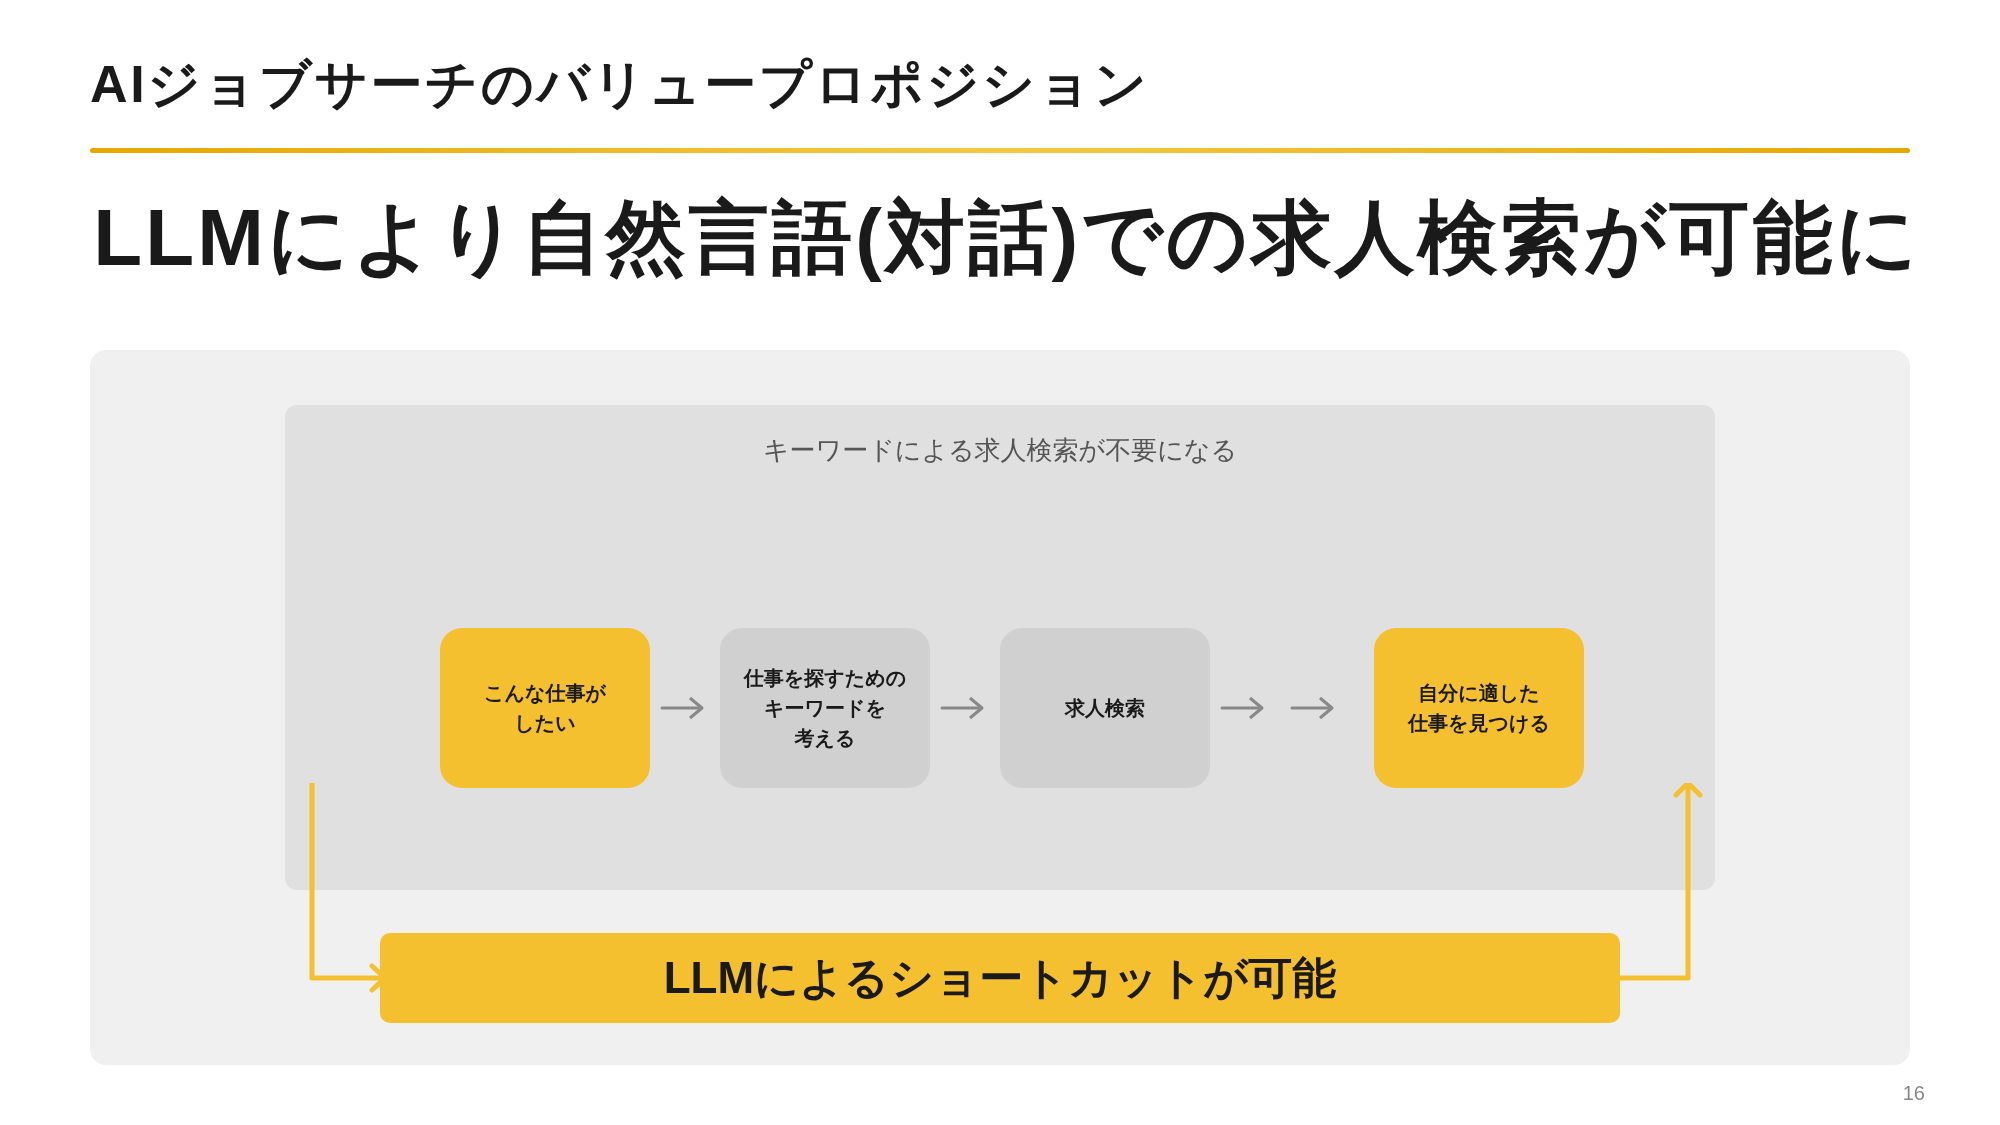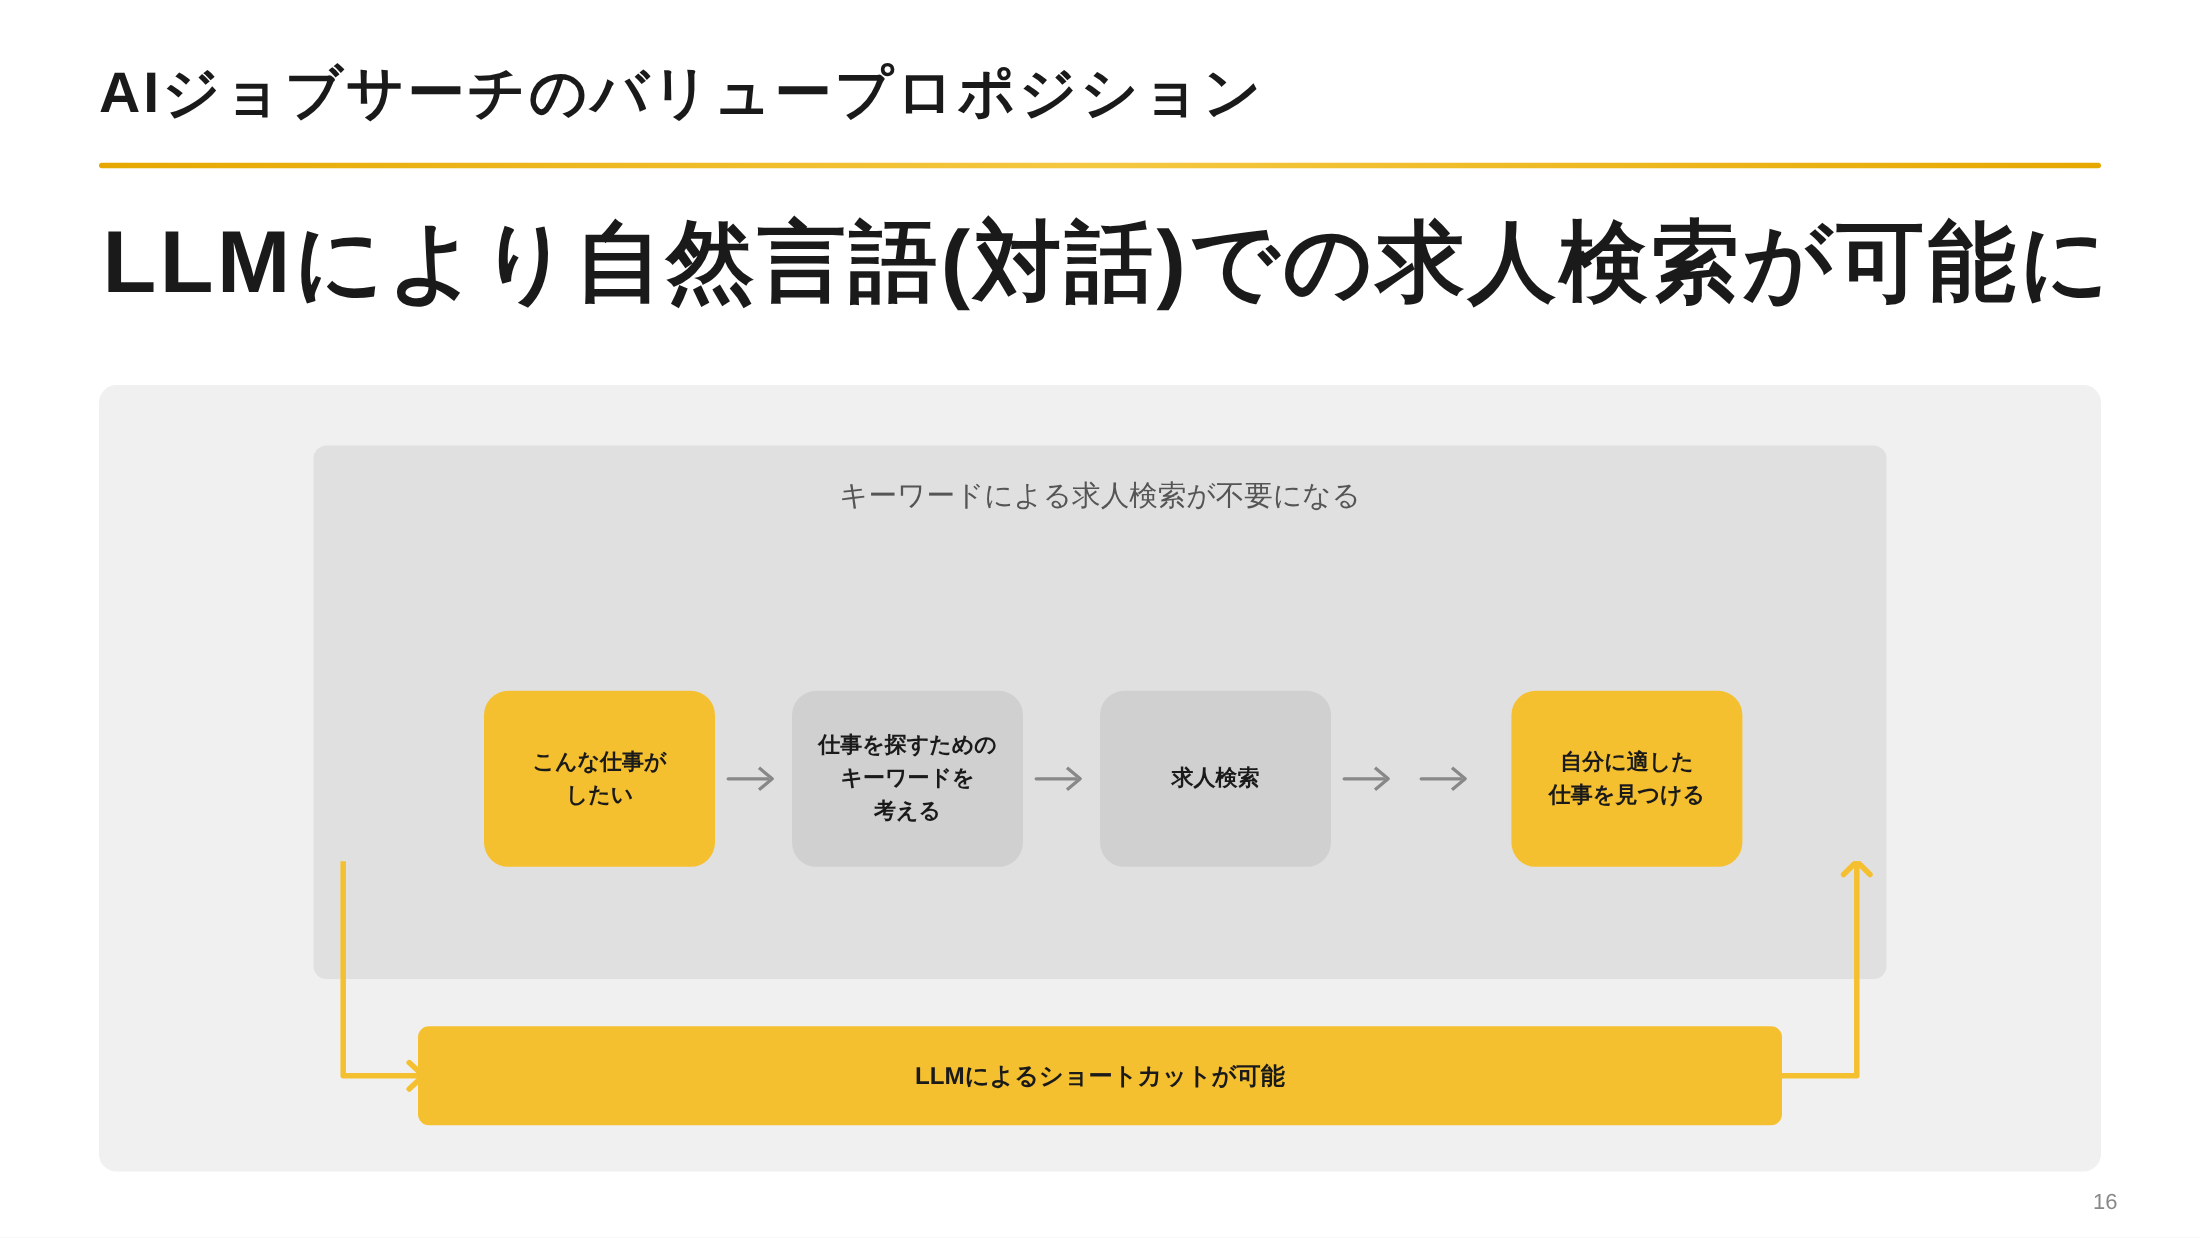--- a/index.html
+++ b/index.html
@@ -153,21 +153,21 @@
       position: absolute;
       bottom: 42px;
       left: 290px;
       right: 290px;
       height: 90px;
       background: #f5c030;
       border-radius: 10px;
       display: flex;
       align-items: center;
       justify-content: center;
-      font-size: 22px;
+      font-size: 44px;
       font-weight: 700;
       color: #1a1a1a;
       text-align: right;
     }
 
     
     .shortcut-arrow-left {
       position: absolute;
       bottom: 42px;
       left: 152px;

